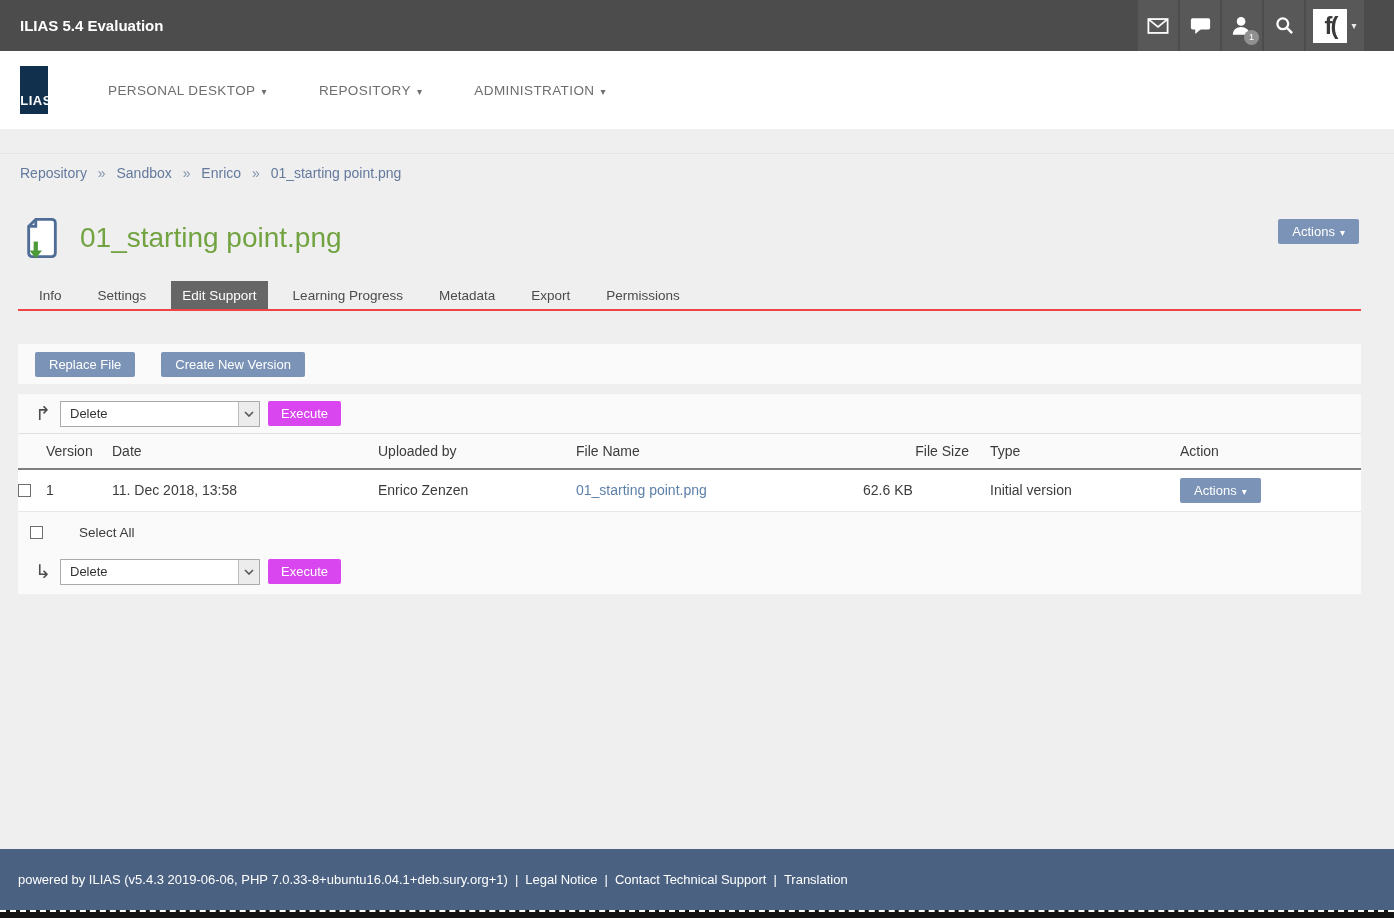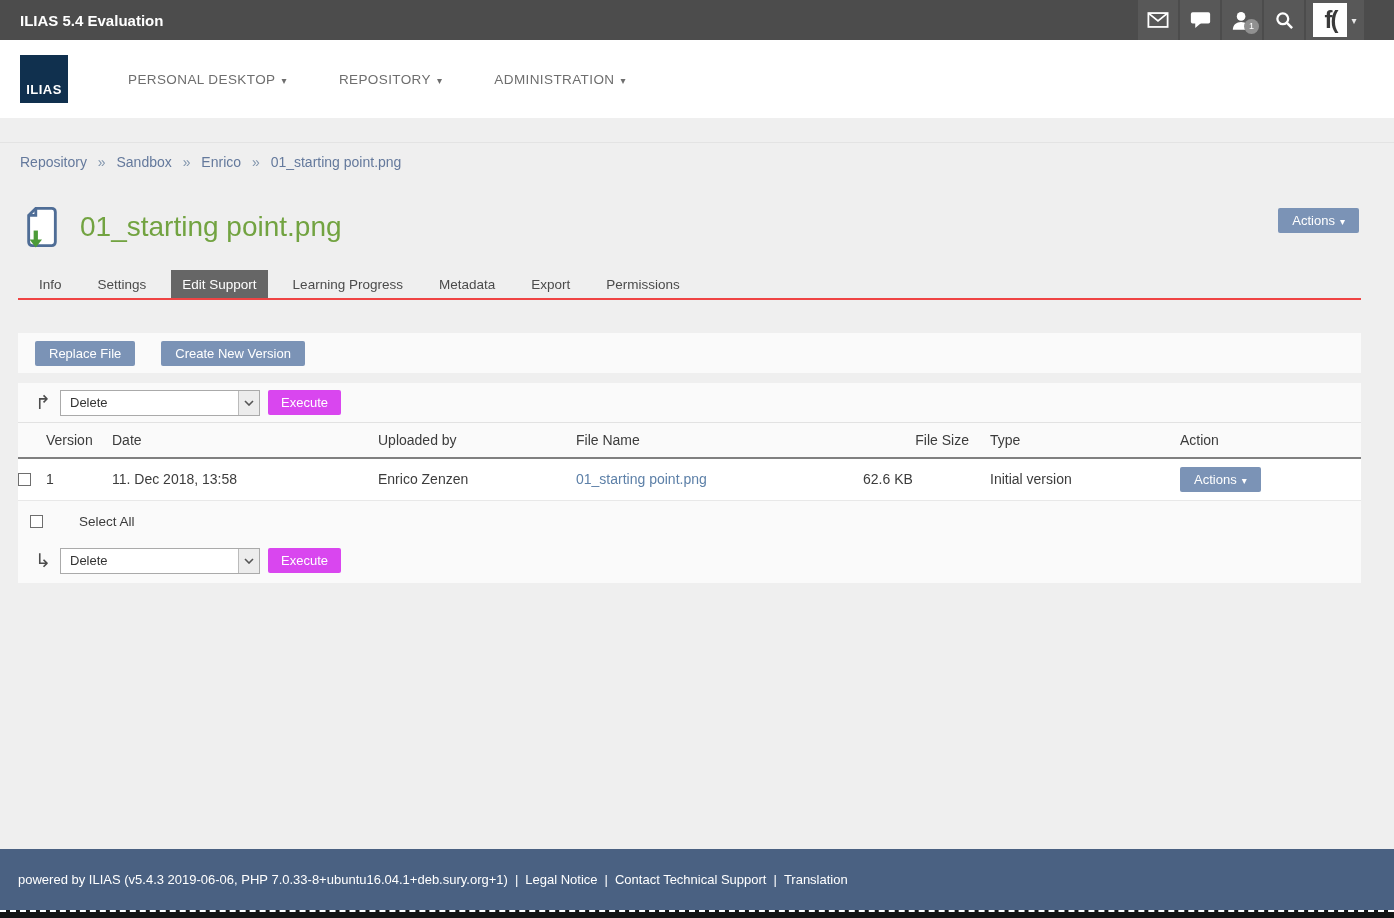--- a/index.html
+++ b/index.html
@@ -4,32 +4,32 @@
 <style>
   * { box-sizing: border-box; margin: 0; padding: 0; }
   html,body { width:1394px; height:918px; overflow:hidden; }
   body {
     font-family: "Liberation Sans", "DejaVu Sans", sans-serif;
     background:#efefef; color:#3c3c3c;
     display:flex; flex-direction:column;
   }
 
   
-  .topbar { height:40px; background:#4c4c4c; display:flex; align-items:stretch; flex:0 0 auto; }
+  .topbar { height:51px; background:#4c4c4c; display:flex; align-items:stretch; flex:0 0 auto; }
   .topbar-title { color:#fff; font-size:15px; font-weight:700; align-self:center; padding-left:20px; flex:1; }
   .top-icons { display:flex; align-items:stretch; padding-right:30px; }
   .icon-cell { width:40px; background:#585858; margin-left:2px; display:flex; align-items:center; justify-content:center; position:relative; cursor:pointer; }
   .icon-cell.avatar-cell { width:58px; background:#585858; }
   .avatar-box { width:34px; height:34px; background:#fff; color:#3a3a3a; font-weight:700; font-size:24px; line-height:34px; text-align:center; overflow:hidden; letter-spacing:-2px; }
   .avatar-caret { color:#e8e8e8; font-size:10px; margin-left:4px; }
   .badge { position:absolute; right:3px; bottom:6px; width:15px; height:15px; border-radius:50%; background:#909090; color:#fff; font-size:9px; line-height:15px; text-align:center; }
 
   
   .mainheader { height:78px; background:#fff; display:flex; align-items:center; padding:0 20px; flex:0 0 auto; }
-  .logo { width:48px; height:48px; background:#10304e; color:#fff; font-weight:700; font-size:13px; display:flex; align-items:flex-end; justify-content:center; padding-bottom:6px; letter-spacing:0.5px; cursor:pointer; }
+  .logo { width:28px; height:48px; background:#10304e; color:#fff; font-weight:700; font-size:13px; display:flex; align-items:flex-end; justify-content:center; padding-bottom:6px; letter-spacing:0.5px; cursor:pointer; }
   .mainnav { display:flex; margin-left:60px; gap:52px; }
   .nav-item { color:#6e6e6e; font-size:13.5px; letter-spacing:0.4px; cursor:pointer; white-space:nowrap;text-align:right; }
   .nav-item .caret { font-size:10px; color:#6e6e6e; margin-left:6px; }
 
   
   .breadcrumbbar { padding:11px 20px 10px 20px; font-size:14px; background:#efefef; border-top:1px solid #e3e3e3; flex:0 0 auto;margin-top:24px; }
   .crumb { color:#64799c; cursor:pointer; }
   .crumb-sep { color:#8195ad; margin:0 7px; }
   .crumb.last { cursor:default; }
 

